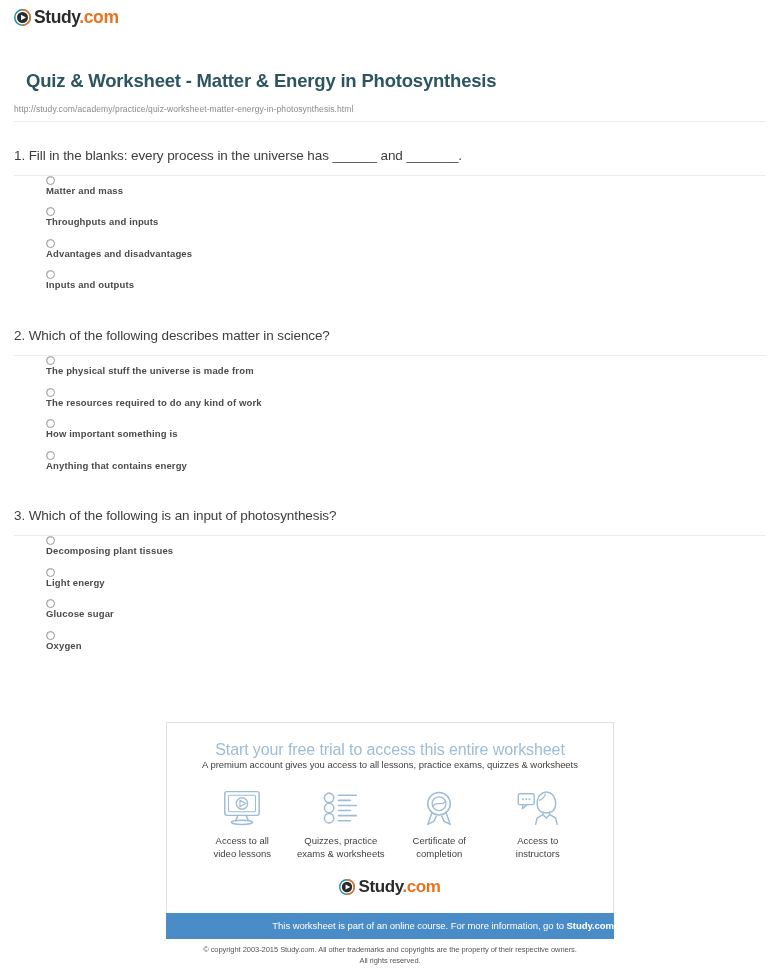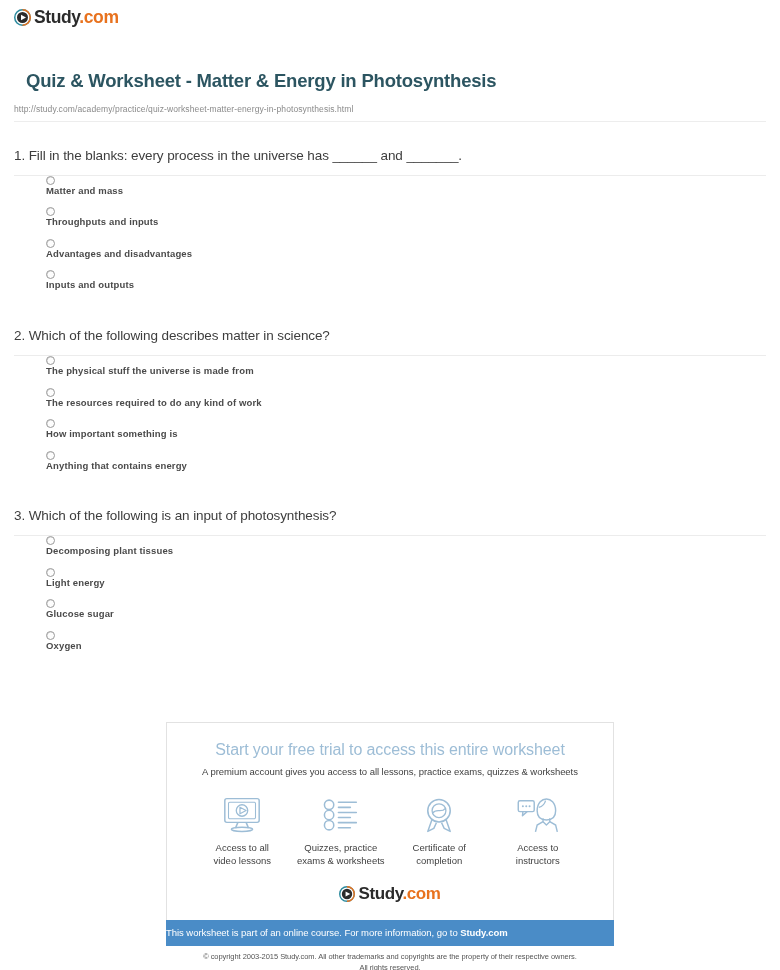--- a/index.html
+++ b/index.html
@@ -134,21 +134,20 @@
   .promo-headline {
     font-size: 16px;
     color: #9dbdd6;
     font-weight: normal;
     letter-spacing: -0.1px;
     line-height: 1.15;
   }
   .promo-sub {
     font-size: 9.5px;
     color: #3f3f3f;
-    margin-top: 7px;
     letter-spacing: -0.05px;
   }
   .promo-features {
     display: flex;
     justify-content: center;
     margin-top: 17px;
     padding: 0 14px;
   }
   .feature {
     width: 104px;
@@ -174,21 +173,21 @@
     margin-top: 16px;
     margin-bottom: 4px;
   }
   .promo-logo .logo-mark { width: 16px; height: 16px; flex: 0 0 16px; }
   .promo-logo .logo-text { font-size: 17px; }
 
   .promo-banner {
     background: #4a8cc7;
     color: #ffffff;
     font-size: 9.5px;
-    text-align: left;
+    text-align: right;
     padding: 7px 0 8px 0;
     letter-spacing: -0.05px;
   }
   .promo-banner b { font-weight: bold; }
 
   .promo-footer {
     text-align: center;
     font-size: 7.5px;
     color: #555555;
     line-height: 1.45;

